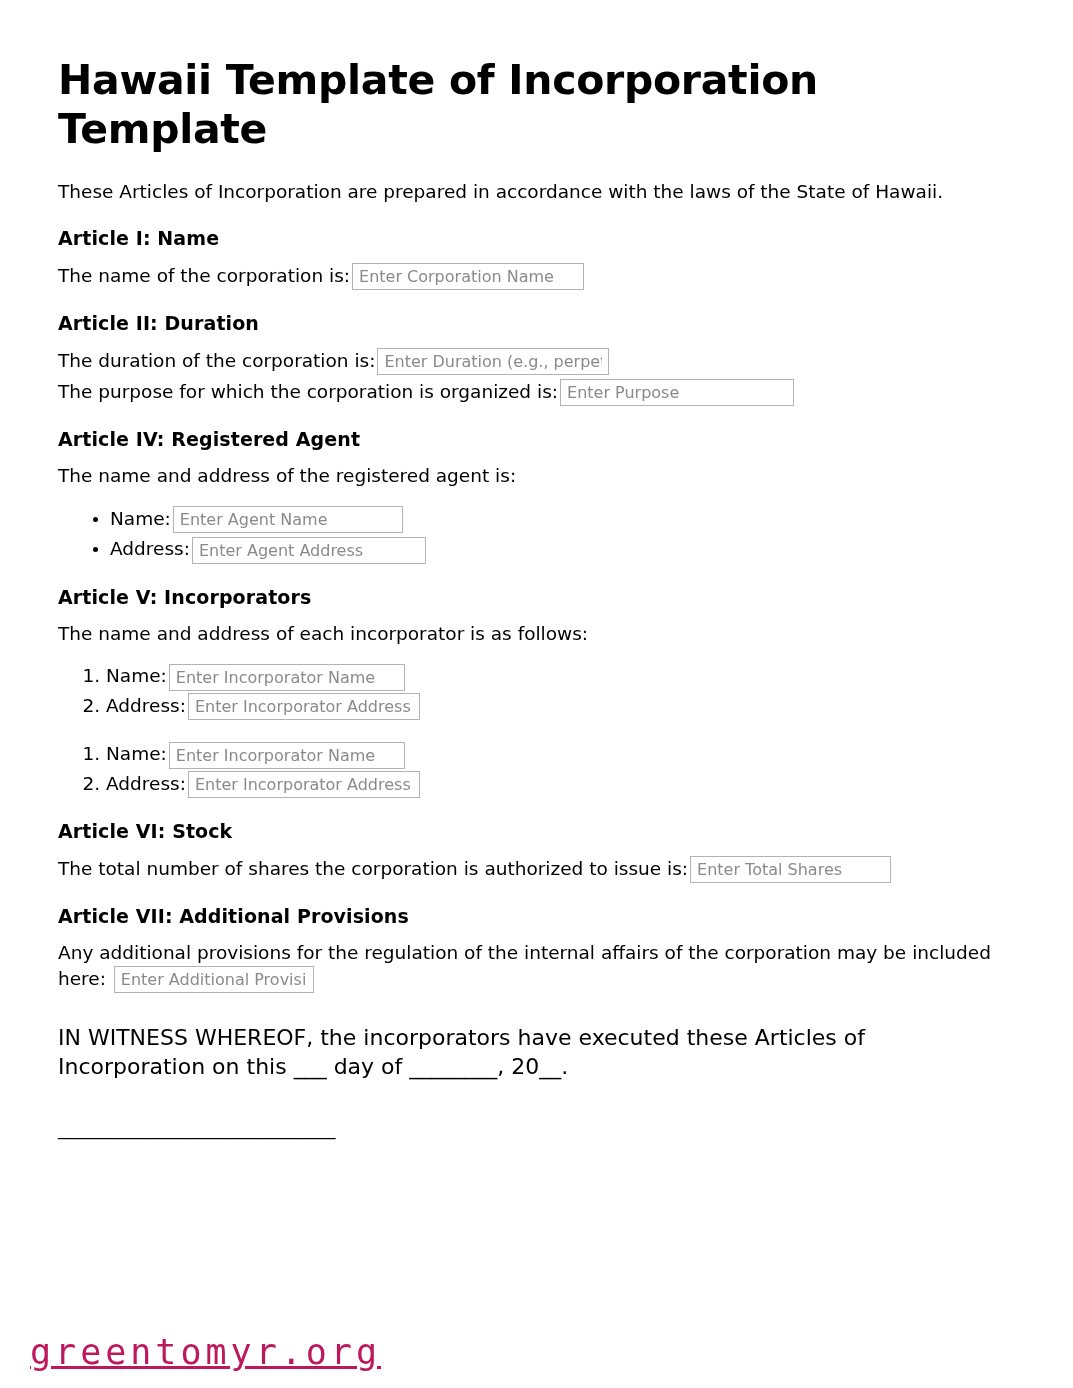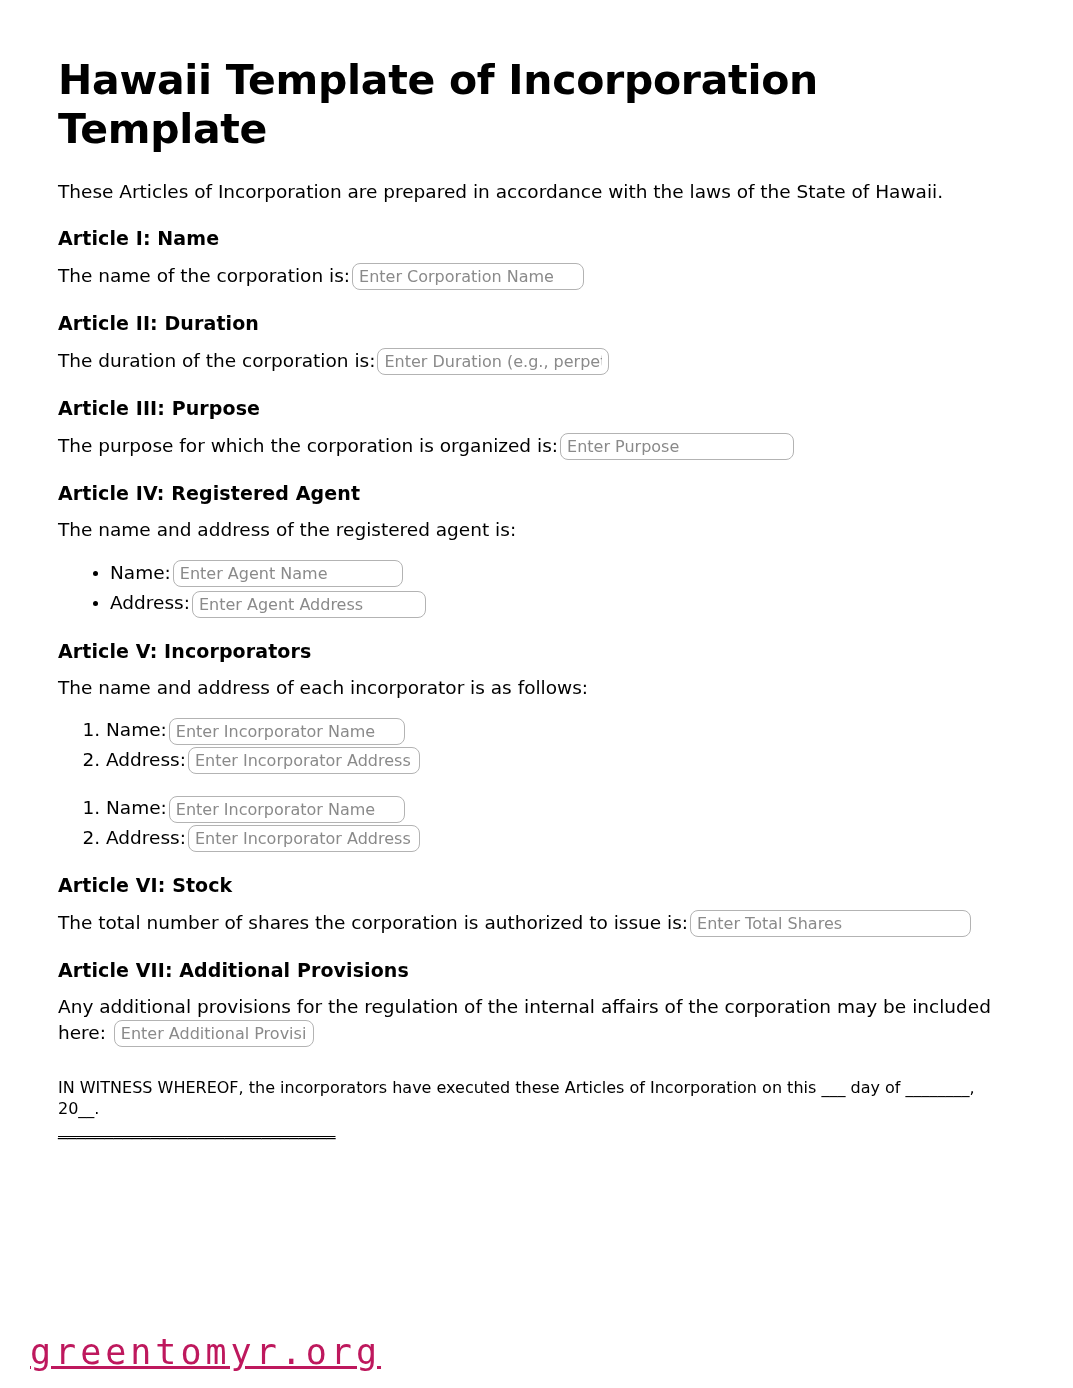--- a/index.html
+++ b/index.html
@@ -56,40 +56,40 @@
     display: block;
   }
   .field-line .lbl { white-space: pre; }
 
   input.txt {
     font-family: "DejaVu Sans", "Liberation Sans", sans-serif;
     font-size: 16px;
     color: #222;
     background: #ffffff;
     border: 1px solid #b3b3b3;
-    border-radius: 8px;
+    border-radius: 0;
     padding: 3px 6px;
     box-sizing: border-box;
     vertical-align: middle;
     outline: none;
     margin: 0 0 0 2px;
   }
   input.txt::placeholder {
     color: #8a8a8a;
     opacity: 1;
   }
 
   .w-corp    { width: 232px; }
   .w-dur     { width: 232px; }
   .w-purpose { width: 234px; }
   .w-agentn  { width: 230px; }
   .w-agenta  { width: 234px; }
   .w-incn    { width: 236px; }
   .w-inca    { width: 232px; }
-  .w-shares  { width: 281px; }
+  .w-shares  { width: 201px; }
   .w-addl    { width: 200px; }
 
   ul.bullets {
     margin: 4px 0 4px 0;
     padding-left: 52px;
     list-style-type: disc;
   }
   ul.bullets li {
     font-size: 18.5px;
     line-height: 1.5;
@@ -103,28 +103,28 @@
     list-style-type: decimal;
   }
   ol.numbers li {
     font-size: 18.5px;
     line-height: 1.5;
     margin: 0 0 1px 0;
   }
   ol.numbers.second { margin-top: 20px; }
 
   .witness {
-    font-size: 16px;
+    font-size: 22px;
     line-height: 1.35;
     margin: 30px 0 0 0;
     max-width: 960px;
   }
 
   .sig-block {
-    text-decoration: underline;
+    margin-top: 38px;
   }
   .sig-rule {
     font-size: 18.5px;
     line-height: 1.0;
     letter-spacing: 0px;
     white-space: pre;
     display: block;
     margin-bottom: 4px;
   }
   .sig-caption {
@@ -153,21 +153,20 @@
   <h1 class="doc-title">Hawaii Template of Incorporation Template</h1>
 
   <p class="para">These Articles of Incorporation are prepared in accordance with the laws of the State of Hawaii.</p>
 
   <h2 class="article-heading">Article I: Name</h2>
   <p class="field-line"><span class="lbl">The name of the corporation is:</span><input class="txt w-corp" type="text" placeholder="Enter Corporation Name" style=""></p>
 
   <h2 class="article-heading">Article II: Duration</h2>
   <p class="field-line"><span class="lbl">The duration of the corporation is:</span><input class="txt w-dur" type="text" placeholder="Enter Duration (e.g., perpetual)" style=""></p>
 
-  <h2 class="article-heading">Article III: Purpose</h2>
   <p class="field-line"><span class="lbl">The purpose for which the corporation is organized is:</span><input class="txt w-purpose" type="text" placeholder="Enter Purpose" style=""></p>
 
   <h2 class="article-heading">Article IV: Registered Agent</h2>
   <p class="para">The name and address of the registered agent is:</p>
   <ul class="bullets">
     <li><span class="lbl">Name:</span><input class="txt w-agentn" type="text" placeholder="Enter Agent Name" style=""></li>
     <li><span class="lbl">Address:</span><input class="txt w-agenta" type="text" placeholder="Enter Agent Address" style=""></li>
   </ul>
 
   <h2 class="article-heading">Article V: Incorporators</h2>

